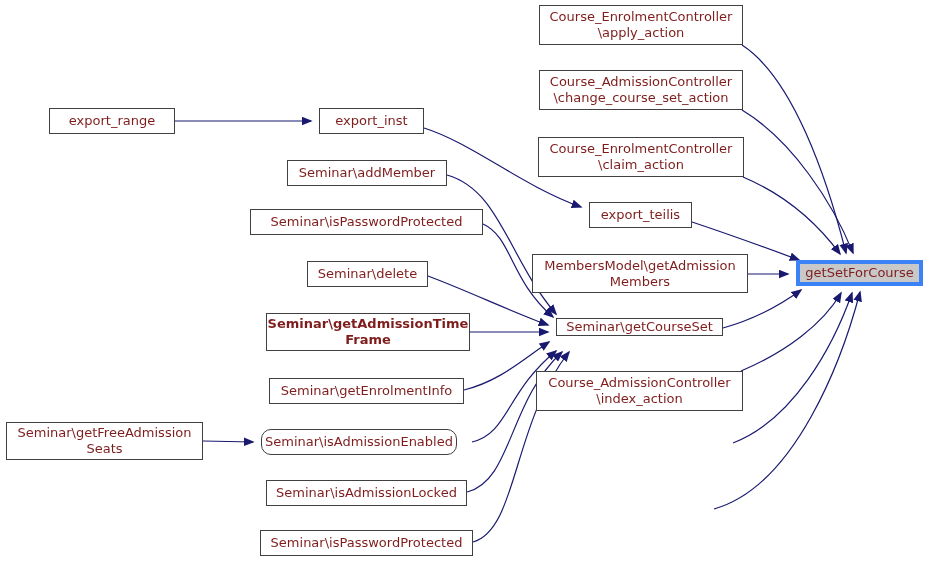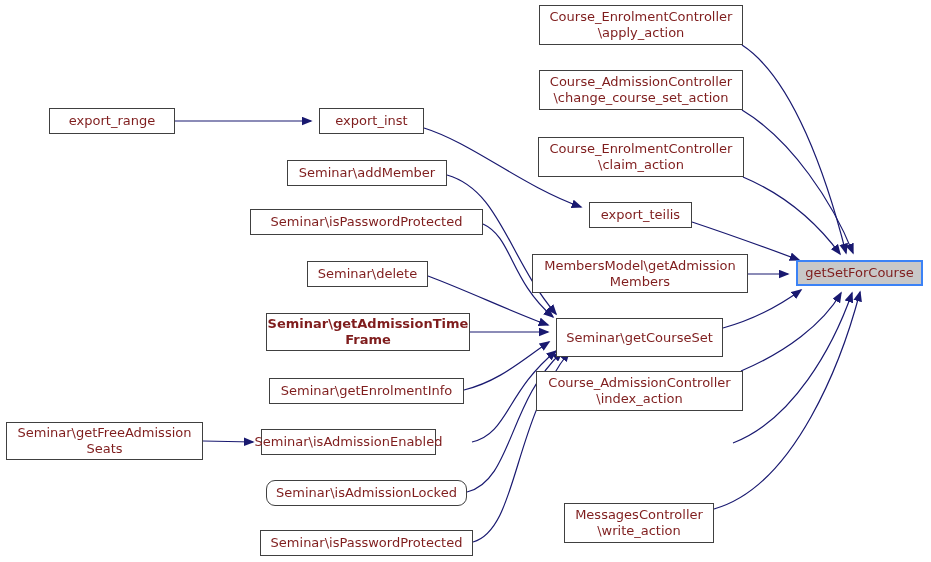--- a/index.html
+++ b/index.html
@@ -35,21 +35,21 @@
     display: flex;
     align-items: center;
     justify-content: center;
     text-align: center;
     white-space: pre-line;
     cursor: pointer;
     padding: 2px 2px;
   }
   .node--hl {
     background: var(--hl-fill, #c8c8c8);
-    border: 2px solid #3b82f6;
+    border: 4px solid #3b82f6;
     cursor: default;
   }
 </style>
 </head>
 <body>
 
 <div class="canvas">
 
   <svg class="edges" viewBox="0 0 931 562" xmlns="http://www.w3.org/2000/svg">
     <defs>
@@ -80,34 +80,32 @@
   </svg>
 
   <div class="node" style="left:49px; top:108px; width:126px; height:26px;">export_range</div>
   <div class="node" style="left:319px; top:108px; width:105px; height:26px;">export_inst</div>
   <div class="node" style="left:287px; top:160px; width:160px; height:26px;">Seminar\addMember</div>
   <div class="node" style="left:250px; top:209px; width:233px; height:26px;">Seminar\isPasswordProtected</div>
   <div class="node" style="left:307px; top:261px; width:121px; height:26px;">Seminar\delete</div>
   <div class="node" style="left:266px; top:313px; width:204px; height:38px;font-weight:bold;">Seminar\getAdmissionTime
 Frame</div>
   <div class="node" style="left:269px; top:378px; width:195px; height:26px;">Seminar\getEnrolmentInfo</div>
-  <div class="node" style="left:261px; top:429px; width:175px; height:26px;">Seminar\isAdmissionEnabled</div>
-  <div class="node" style="left:266px; top:480px; width:201px; height:26px;border-radius:9px;">Seminar\isAdmissionLocked</div>
+  <div class="node" style="left:261px; top:429px; width:196px; height:26px;border-radius:10px;">Seminar\isAdmissionEnabled</div>
+  <div class="node" style="left:266px; top:480px; width:201px; height:26px;">Seminar\isAdmissionLocked</div>
   <div class="node" style="left:260px; top:530px; width:213px; height:26px;">Seminar\isPasswordProtected</div>
   <div class="node" style="left:6px; top:422px; width:197px; height:38px;">Seminar\getFreeAdmission
 Seats</div>
   <div class="node" style="left:539px; top:5px; width:204px; height:40px;">Course_EnrolmentController
 \apply_action</div>
   <div class="node" style="left:539px; top:70px; width:204px; height:40px;">Course_AdmissionController
 \change_course_set_action</div>
   <div class="node" style="left:538px; top:137px; width:206px; height:40px;">Course_EnrolmentController
 \claim_action</div>
   <div class="node" style="left:589px; top:202px; width:103px; height:26px;">export_teilis</div>
   <div class="node" style="left:532px; top:254px; width:216px; height:39px;">MembersModel\getAdmission
 Members</div>
-  <div class="node" style="left:556px; top:318px; width:167px; height:39px;">Seminar\getCourseSet</div>
+  <div class="node" style="left:556px; top:318px; width:167px; height:18px;">Seminar\getCourseSet</div>
   <div class="node" style="left:536px; top:371px; width:207px; height:40px;">Course_AdmissionController
 \index_action</div>
-  <div class="node" style="left:564px; top:503px; width:150px; height:40px;">MessagesController
-\write_action</div>
   <div class="node node--hl" style="left:796px; top:260px; width:127px; height:26px;">getSetForCourse</div>
 
 </div>
 
 </body></html>

